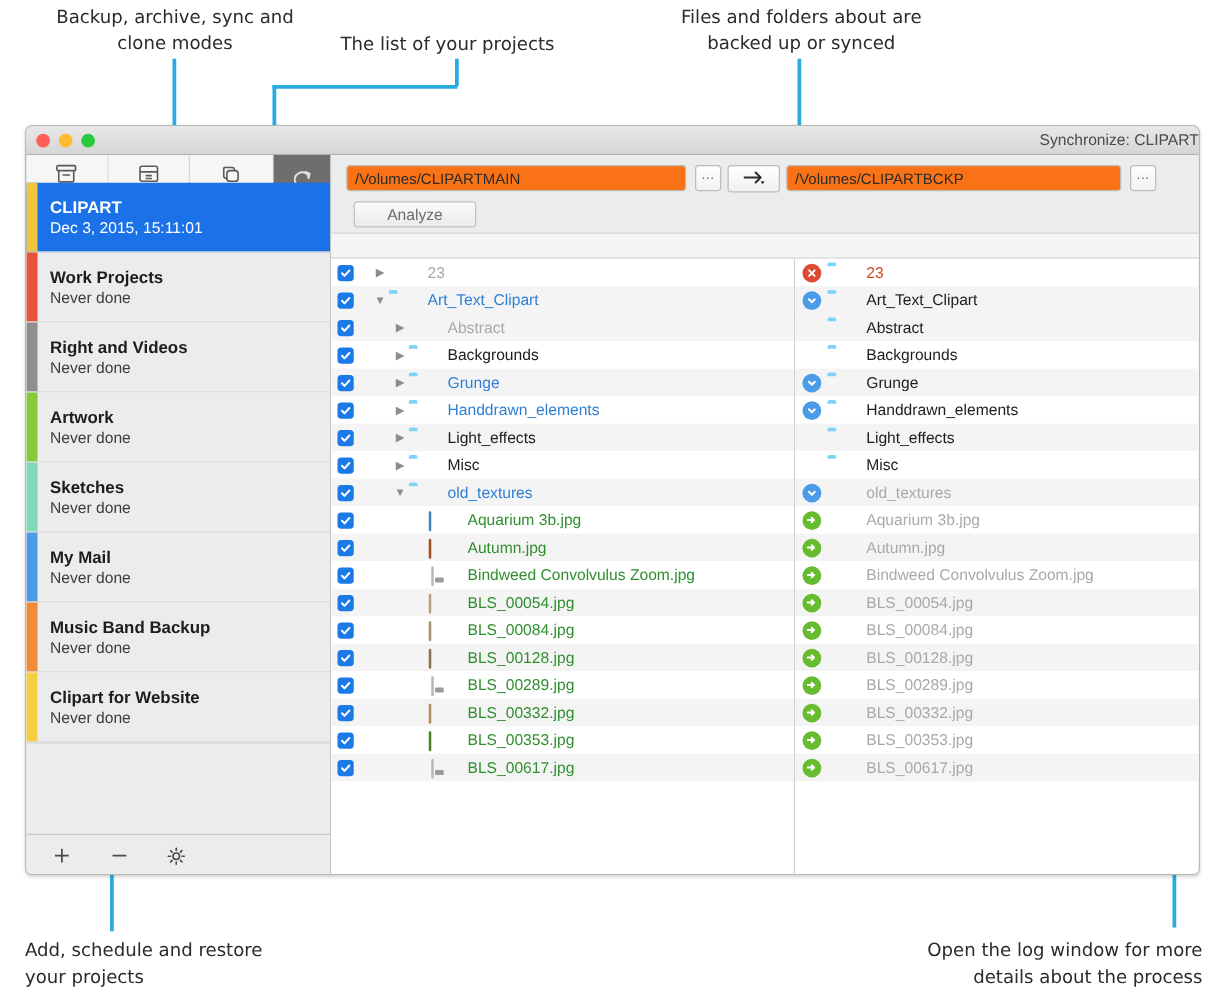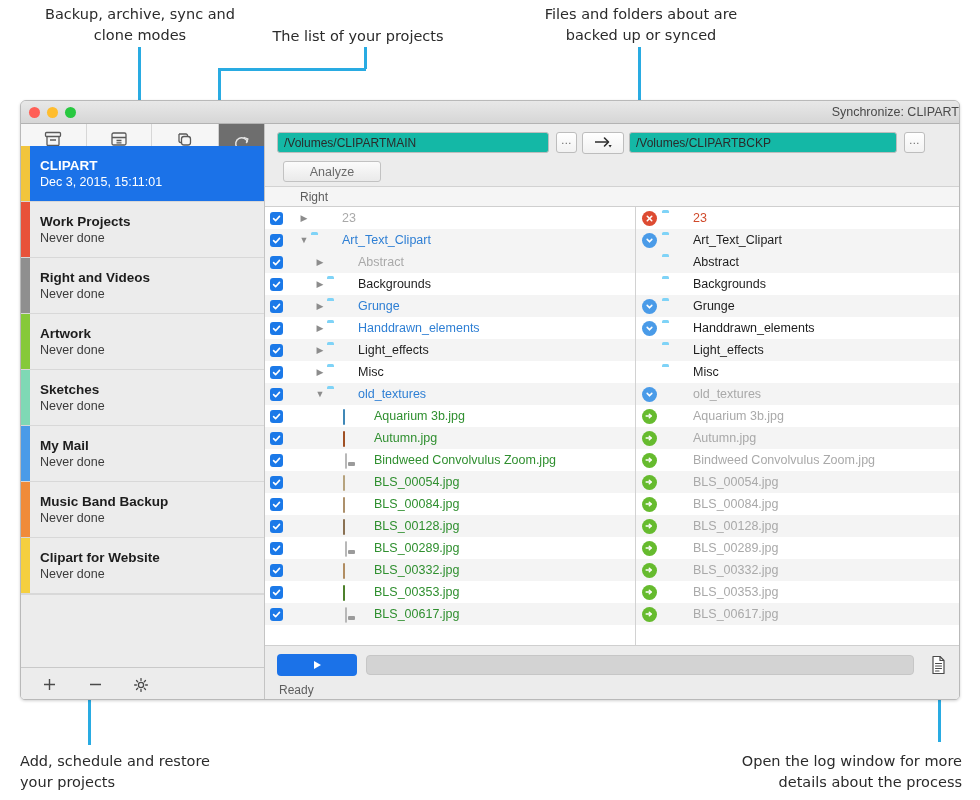--- a/index.html
+++ b/index.html
@@ -100,21 +100,21 @@
 
   
   .main { flex: 1; display: flex; flex-direction: column; background: #ececec; }
 
   .pathbar { height: 62px; padding: 8px 10px 0 12px; display: flex;
              align-items: flex-start; position: relative; }
   .path-col { display: flex; flex-direction: column; }
   .path-row { display: flex; align-items: center; gap: 7px; }
   .path-input {
     height: 21px; border: 1px solid #bdbdbd; border-radius: 3px;
-    background: #14b8a6; font-size: 12px; color: #2b2b2b;
+    background: #f97316; font-size: 12px; color: #2b2b2b;
     padding: 0 6px; display: flex; align-items: center;
   }
   .path-left { width: 272px; }
   .path-right { width: 268px; }
   .dots-btn {
     width: 21px; height: 21px; border: 1px solid #bdbdbd; border-radius: 3px;
     background: linear-gradient(#ffffff,#f2f2f2); display: flex;
     align-items: center; justify-content: center; font-size: 11px; color: #666;
     letter-spacing: .5px; padding-bottom: 5px;
   }
@@ -384,23 +384,20 @@
 
         <div class="path-col">
           <div class="path-row">
             <div class="path-input path-right" placeholder="/Volumes/...">/Volumes/CLIPARTBCKP</div>
             <div class="dots-btn">...</div>
           </div>
         </div>
       </div>
 
       <div class="col-headers">
-        <div class="colh colh-right">
-          <span>Right</span>
-        </div>
       </div>
 
       <div class="lists">
         <div class="list-left" id="list-left">
             <div class="row white">
               <span class="cb">
                 <svg width="9" height="9" viewBox="0 0 9 9">
                   <path d="M1.6 4.6l2 2.1 3.9-4.3" fill="none" stroke="#fff" stroke-width="1.6" stroke-linecap="round" stroke-linejoin="round"></path>
                 </svg>
               </span>
@@ -822,39 +819,16 @@
                   </svg>
                 </span>
               </span>
               <span class="indent" style="width:0px"></span>
               <span class="fico"></span>
               <span class="nm grey">BLS_00617.jpg</span>
             </div>
           </div>
       </div>
 
-      <div class="footer">
-        <div class="footer-row">
-          <div class="play-btn">
-            <svg width="16" height="14" viewBox="0 0 16 14">
-              <path d="M5 3l7 4-7 4z" fill="#ffffff"></path>
-            </svg>
-          </div>
-          <div class="progress"></div>
-          <div class="log-btn">
-            <svg width="17" height="20" viewBox="0 0 17 20">
-              <path d="M3 1.5h7l4 4v13H3z" fill="#ffffff" stroke="#4a4a4a" stroke-width="1.2" stroke-linejoin="round"></path>
-              <path d="M10 1.5v4h4" fill="none" stroke="#4a4a4a" stroke-width="1.2" stroke-linejoin="round"></path>
-              <g stroke="#4a4a4a" stroke-width="1.1" stroke-linecap="round">
-                <line x1="5.5" y1="8.5" x2="11.5" y2="8.5"></line>
-                <line x1="5.5" y1="11" x2="11.5" y2="11"></line>
-                <line x1="5.5" y1="13.5" x2="11.5" y2="13.5"></line>
-                <line x1="5.5" y1="16" x2="9" y2="16"></line>
-              </g>
-            </svg>
-          </div>
-        </div>
-        <div class="ready">Ready</div>
-      </div>
 
     </div>
   </div>
 </div>
 
 </body></html>

